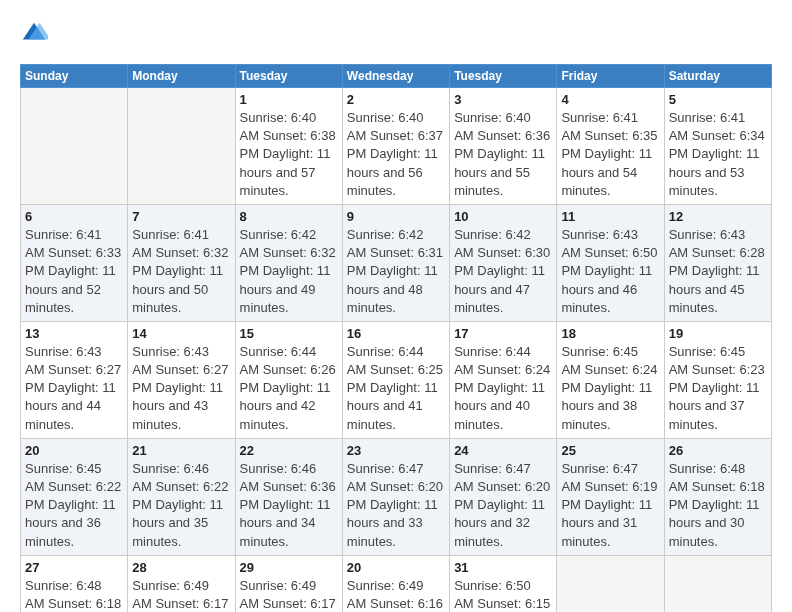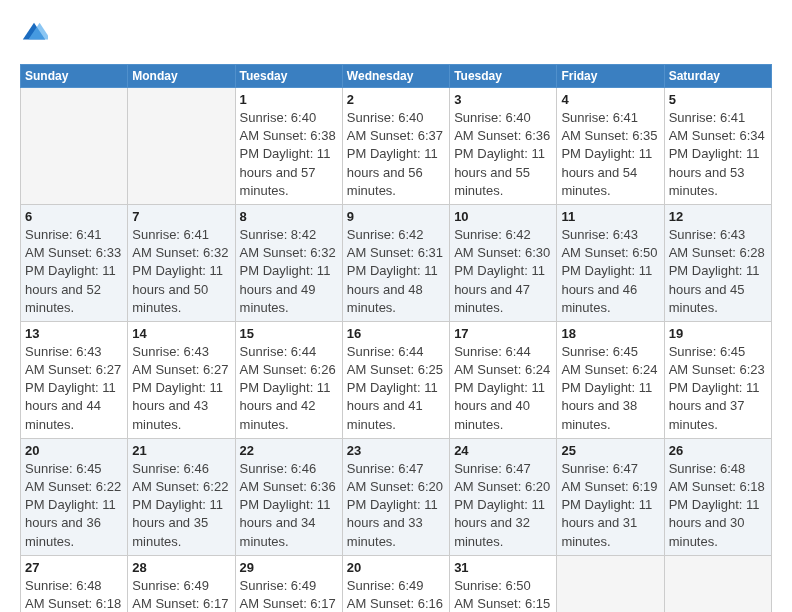--- a/index.html
+++ b/index.html
@@ -166,21 +166,21 @@
 Daylight: 11 hours and 52 minutes.</div>
         </td>
         <td>
           <div class="day-num">7</div>
           <div class="day-detail">Sunrise: 6:41 AM
 Sunset: 6:32 PM
 Daylight: 11 hours and 50 minutes.</div>
         </td>
         <td>
           <div class="day-num">8</div>
-          <div class="day-detail">Sunrise: 8:42 AM
+          <div class="day-detail">Sunrise: 6:42 AM
 Sunset: 6:32 PM
 Daylight: 11 hours and 49 minutes.</div>
         </td>
         <td>
           <div class="day-num">9</div>
           <div class="day-detail">Sunrise: 6:42 AM
 Sunset: 6:31 PM
 Daylight: 11 hours and 48 minutes.</div>
         </td>
         <td>

